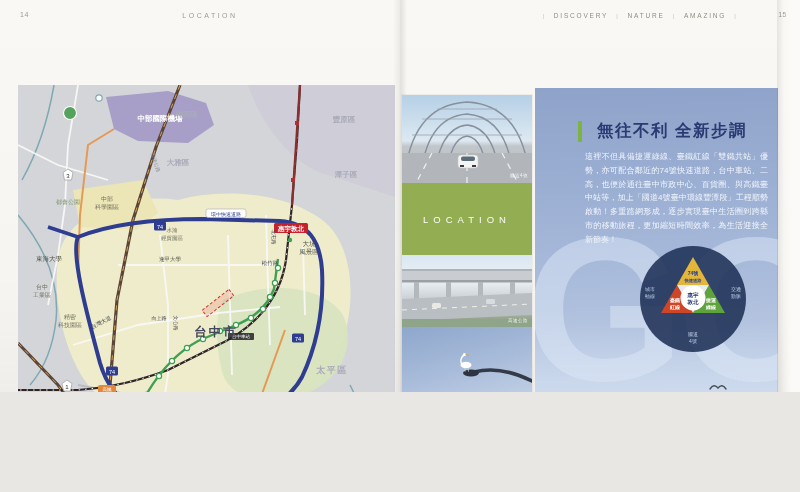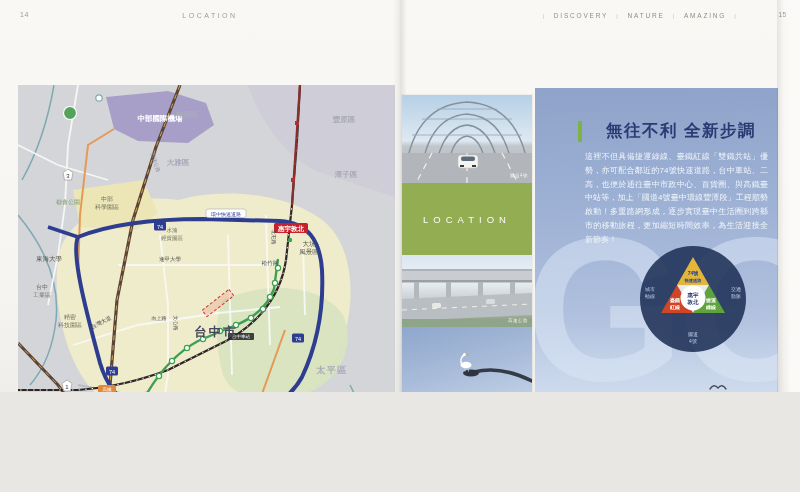--- a/index.html
+++ b/index.html
@@ -19,21 +19,21 @@
   .ph-cap{position:absolute;color:rgba(255,255,255,.85);font-size:4.5px;letter-spacing:.5px;}
   .greenblock{top:88px;height:72px;background:#93ad52;display:flex;align-items:center;justify-content:center;}
   .greenblock span{color:#fdfdf8;font-size:9.5px;letter-spacing:5px;font-weight:400;}
   .p1{top:0;height:88px;background:linear-gradient(180deg,#b6d0e6 0%,#dde9f2 52%,#c2c7cb 58%,#b2b6ba 100%);}
   .p2{top:160px;height:72px;background:linear-gradient(180deg,#d9e6f1 0%,#edf2f5 35%,#c9cfd3 62%,#98a690 88%,#87977e 100%);}
   .p3{top:232px;height:73px;background:linear-gradient(165deg,#8ea7cc 0%,#a9bcda 55%,#c2d1e6 100%);}
   .p4{top:305px;height:77px;background:linear-gradient(180deg,#3c4463 0%,#2d3552 45%,#222941 100%);}
   
   .rightpage{left:535px;top:88px;width:243px;height:389px;overflow:hidden;background:linear-gradient(178deg,#8fa3ca 0%,#9cb0d4 28%,#aebfdd 55%,#c5d3e8 80%,#dde7f3 100%);}
   .go{position:absolute;left:-10px;top:118px;font-size:205px;line-height:1;font-weight:bold;letter-spacing:-8px;color:rgba(232,240,252,.42);}
-  .rp-titlerow{position:absolute;left:43px;top:32px;display:flex;align-items:center;gap:24px;}
+  .rp-titlerow{position:absolute;left:43px;top:32px;display:flex;align-items:center;gap:15px;}
   .rp-bar{width:4px;height:21px;background:#7cb342;}
   .rp-title{font-size:16.5px;font-weight:bold;color:#2a3a72;letter-spacing:1.5px;white-space:nowrap;}
   .rp-body{position:absolute;left:50px;top:62px;width:183px;font-size:8px;line-height:1.73;color:#f1f5fb;text-align:justify;}
   .clouds{position:absolute;left:0;top:235px;width:243px;height:154px;
     background:
       radial-gradient(90px 38px at 18% 72%,rgba(255,255,255,.85),rgba(255,255,255,0) 70%),
       radial-gradient(130px 48px at 62% 88%,rgba(255,255,255,.8),rgba(255,255,255,0) 72%),
       radial-gradient(110px 42px at 95% 70%,rgba(255,255,255,.55),rgba(255,255,255,0) 70%),
       radial-gradient(160px 60px at 35% 110%,rgba(255,255,255,.9),rgba(255,255,255,0) 75%),
       linear-gradient(180deg,rgba(190,205,232,0) 0%,rgba(214,226,243,.65) 55%,#e8eef7 100%);}

